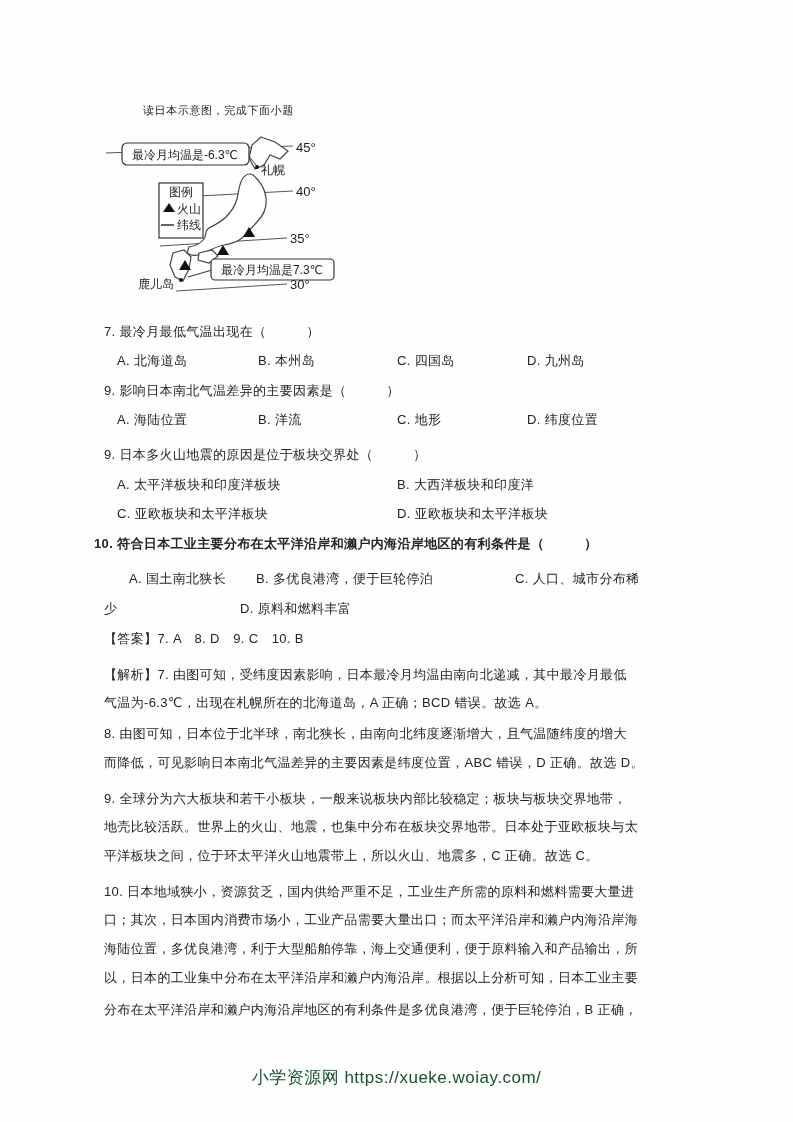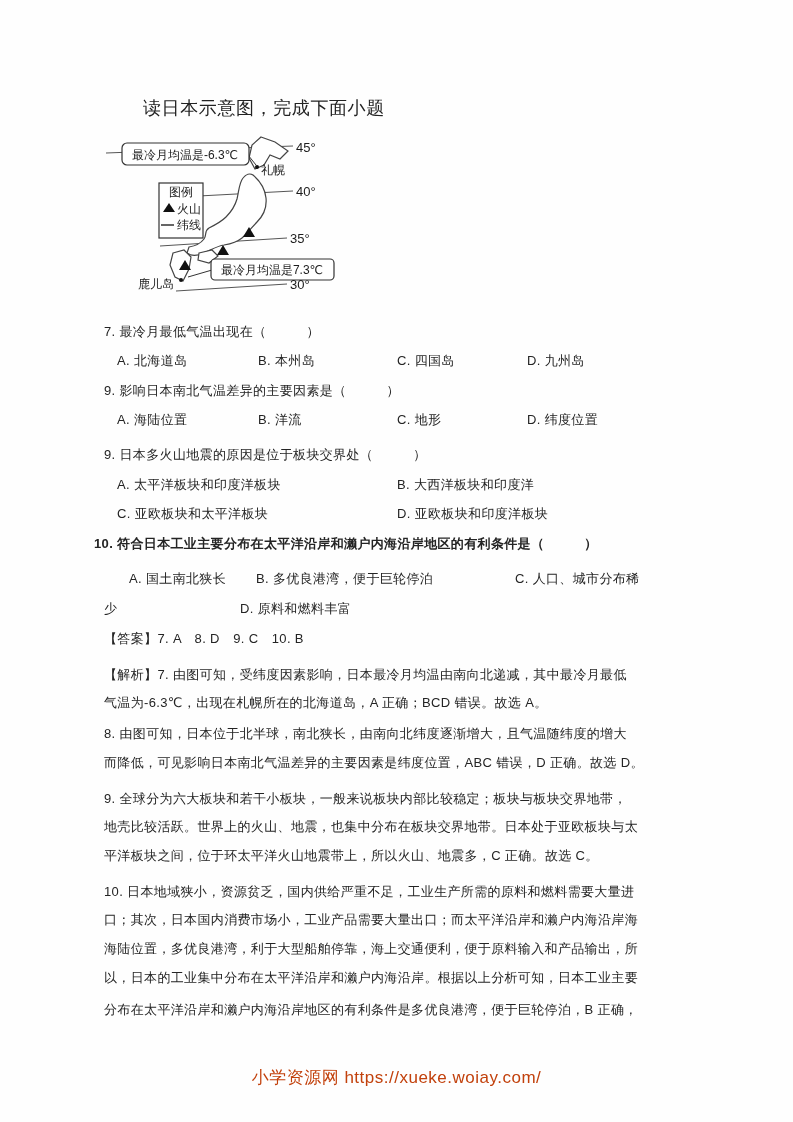--- a/index.html
+++ b/index.html
@@ -5,33 +5,33 @@
   * { margin: 0; padding: 0; box-sizing: border-box; }
   html, body { background: #ffffff; }
   body {
     width: 793px; height: 1122px;
     position: relative;
     font-family: "Liberation Sans", "DejaVu Sans", sans-serif;
     color: #242424;
   }
   .page { position: absolute; inset: 0; background: #fefefe; overflow: hidden; }
   .title {
-    position: absolute; left: 143px; top: 96px;
-    font-size: 18px; letter-spacing: 0.6px; color: #222;
+    position: absolute; left: 143px; top: 103px;
+    font-size: 11px; letter-spacing: 0.6px; color: #222;
   }
   .map { position: absolute; left: 104px; top: 134px; }
   .map text { font-family: "Liberation Sans", "DejaVu Sans", sans-serif; fill: #1c1c1c; }
   .line {
     position: absolute; font-size: 13px; line-height: 19px;
     white-space: pre; letter-spacing: 0.35px; color: #242424;
   }
   .seg { position: absolute; top: 0; white-space: pre; }
   .footer {
     position: absolute; top: 1066px; left: 0; width: 793px;
-    text-align: center; font-size: 17px; color: #c2410c;
+    text-align: center; font-size: 17px; color: #14532d;
     letter-spacing: 0.5px;
   }
 </style>
 </head>
 <body>
 
 <div class="page">
 
   <div class="title">读日本示意图，完成下面小题</div>
 
@@ -78,21 +78,21 @@
     <text x="34" y="154" font-size="12">鹿儿岛</text>
   </svg>
 
   <main>
       <div class="line" style="top: 322px; left: 104px;">7. 最冷月最低气温出现在（　　　）</div>
       <div class="line" style="top: 351px; left: 0px; width: 793px;"><span class="seg" style="left: 117px;">A. 北海道岛</span><span class="seg" style="left: 258px;">B. 本州岛</span><span class="seg" style="left: 397px;">C. 四国岛</span><span class="seg" style="left: 527px;">D. 九州岛</span></div>
       <div class="line" style="top: 381px; left: 104px;">9. 影响日本南北气温差异的主要因素是（　　　）</div>
       <div class="line" style="top: 410px; left: 0px; width: 793px;"><span class="seg" style="left: 117px;">A. 海陆位置</span><span class="seg" style="left: 258px;">B. 洋流</span><span class="seg" style="left: 397px;">C. 地形</span><span class="seg" style="left: 527px;">D. 纬度位置</span></div>
       <div class="line" style="top: 445px; left: 104px;">9. 日本多火山地震的原因是位于板块交界处（　　　）</div>
       <div class="line" style="top: 475px; left: 0px; width: 793px;"><span class="seg" style="left: 117px;">A. 太平洋板块和印度洋板块</span><span class="seg" style="left: 397px;">B. 大西洋板块和印度洋</span></div>
-      <div class="line" style="top: 504px; left: 0px; width: 793px;"><span class="seg" style="left: 117px;">C. 亚欧板块和太平洋板块</span><span class="seg" style="left: 397px;">D. 亚欧板块和印度洋板块</span></div>
+      <div class="line" style="top: 504px; left: 0px; width: 793px;"><span class="seg" style="left: 117px;">C. 亚欧板块和太平洋板块</span><span class="seg" style="left: 397px;">D. 亚欧板块和太平洋板块</span></div>
       <div class="line" style="top: 534px; left: 94px; font-weight: bold;">10. 符合日本工业主要分布在太平洋沿岸和濑户内海沿岸地区的有利条件是（　　　）</div>
       <div class="line" style="top: 569px; left: 0px; width: 793px;"><span class="seg" style="left: 129px;">A. 国土南北狭长</span><span class="seg" style="left: 256px; text-align: center;">B. 多优良港湾，便于巨轮停泊</span><span class="seg" style="left: 515px;">C. 人口、城市分布稀</span></div>
       <div class="line" style="top: 599px; left: 0px; width: 793px;"><span class="seg" style="left: 104px;">少</span><span class="seg" style="left: 240px;">D. 原料和燃料丰富</span></div>
       <div class="line" style="top: 629px; left: 104px;">【答案】7. A　8. D　9. C　10. B</div>
       <div class="line" style="top: 665px; left: 104px;">【解析】7. 由图可知，受纬度因素影响，日本最冷月均温由南向北递减，其中最冷月最低</div>
       <div class="line" style="top: 693px; left: 104px;">气温为-6.3℃，出现在札幌所在的北海道岛，A 正确；BCD 错误。故选 A。</div>
       <div class="line" style="top: 724px; left: 104px;">8. 由图可知，日本位于北半球，南北狭长，由南向北纬度逐渐增大，且气温随纬度的增大</div>
       <div class="line" style="top: 753px; left: 104px;">而降低，可见影响日本南北气温差异的主要因素是纬度位置，ABC 错误，D 正确。故选 D。</div>
       <div class="line" style="top: 789px; left: 104px;">9. 全球分为六大板块和若干小板块，一般来说板块内部比较稳定；板块与板块交界地带，</div>
       <div class="line" style="top: 817px; left: 104px;">地壳比较活跃。世界上的火山、地震，也集中分布在板块交界地带。日本处于亚欧板块与太</div>

